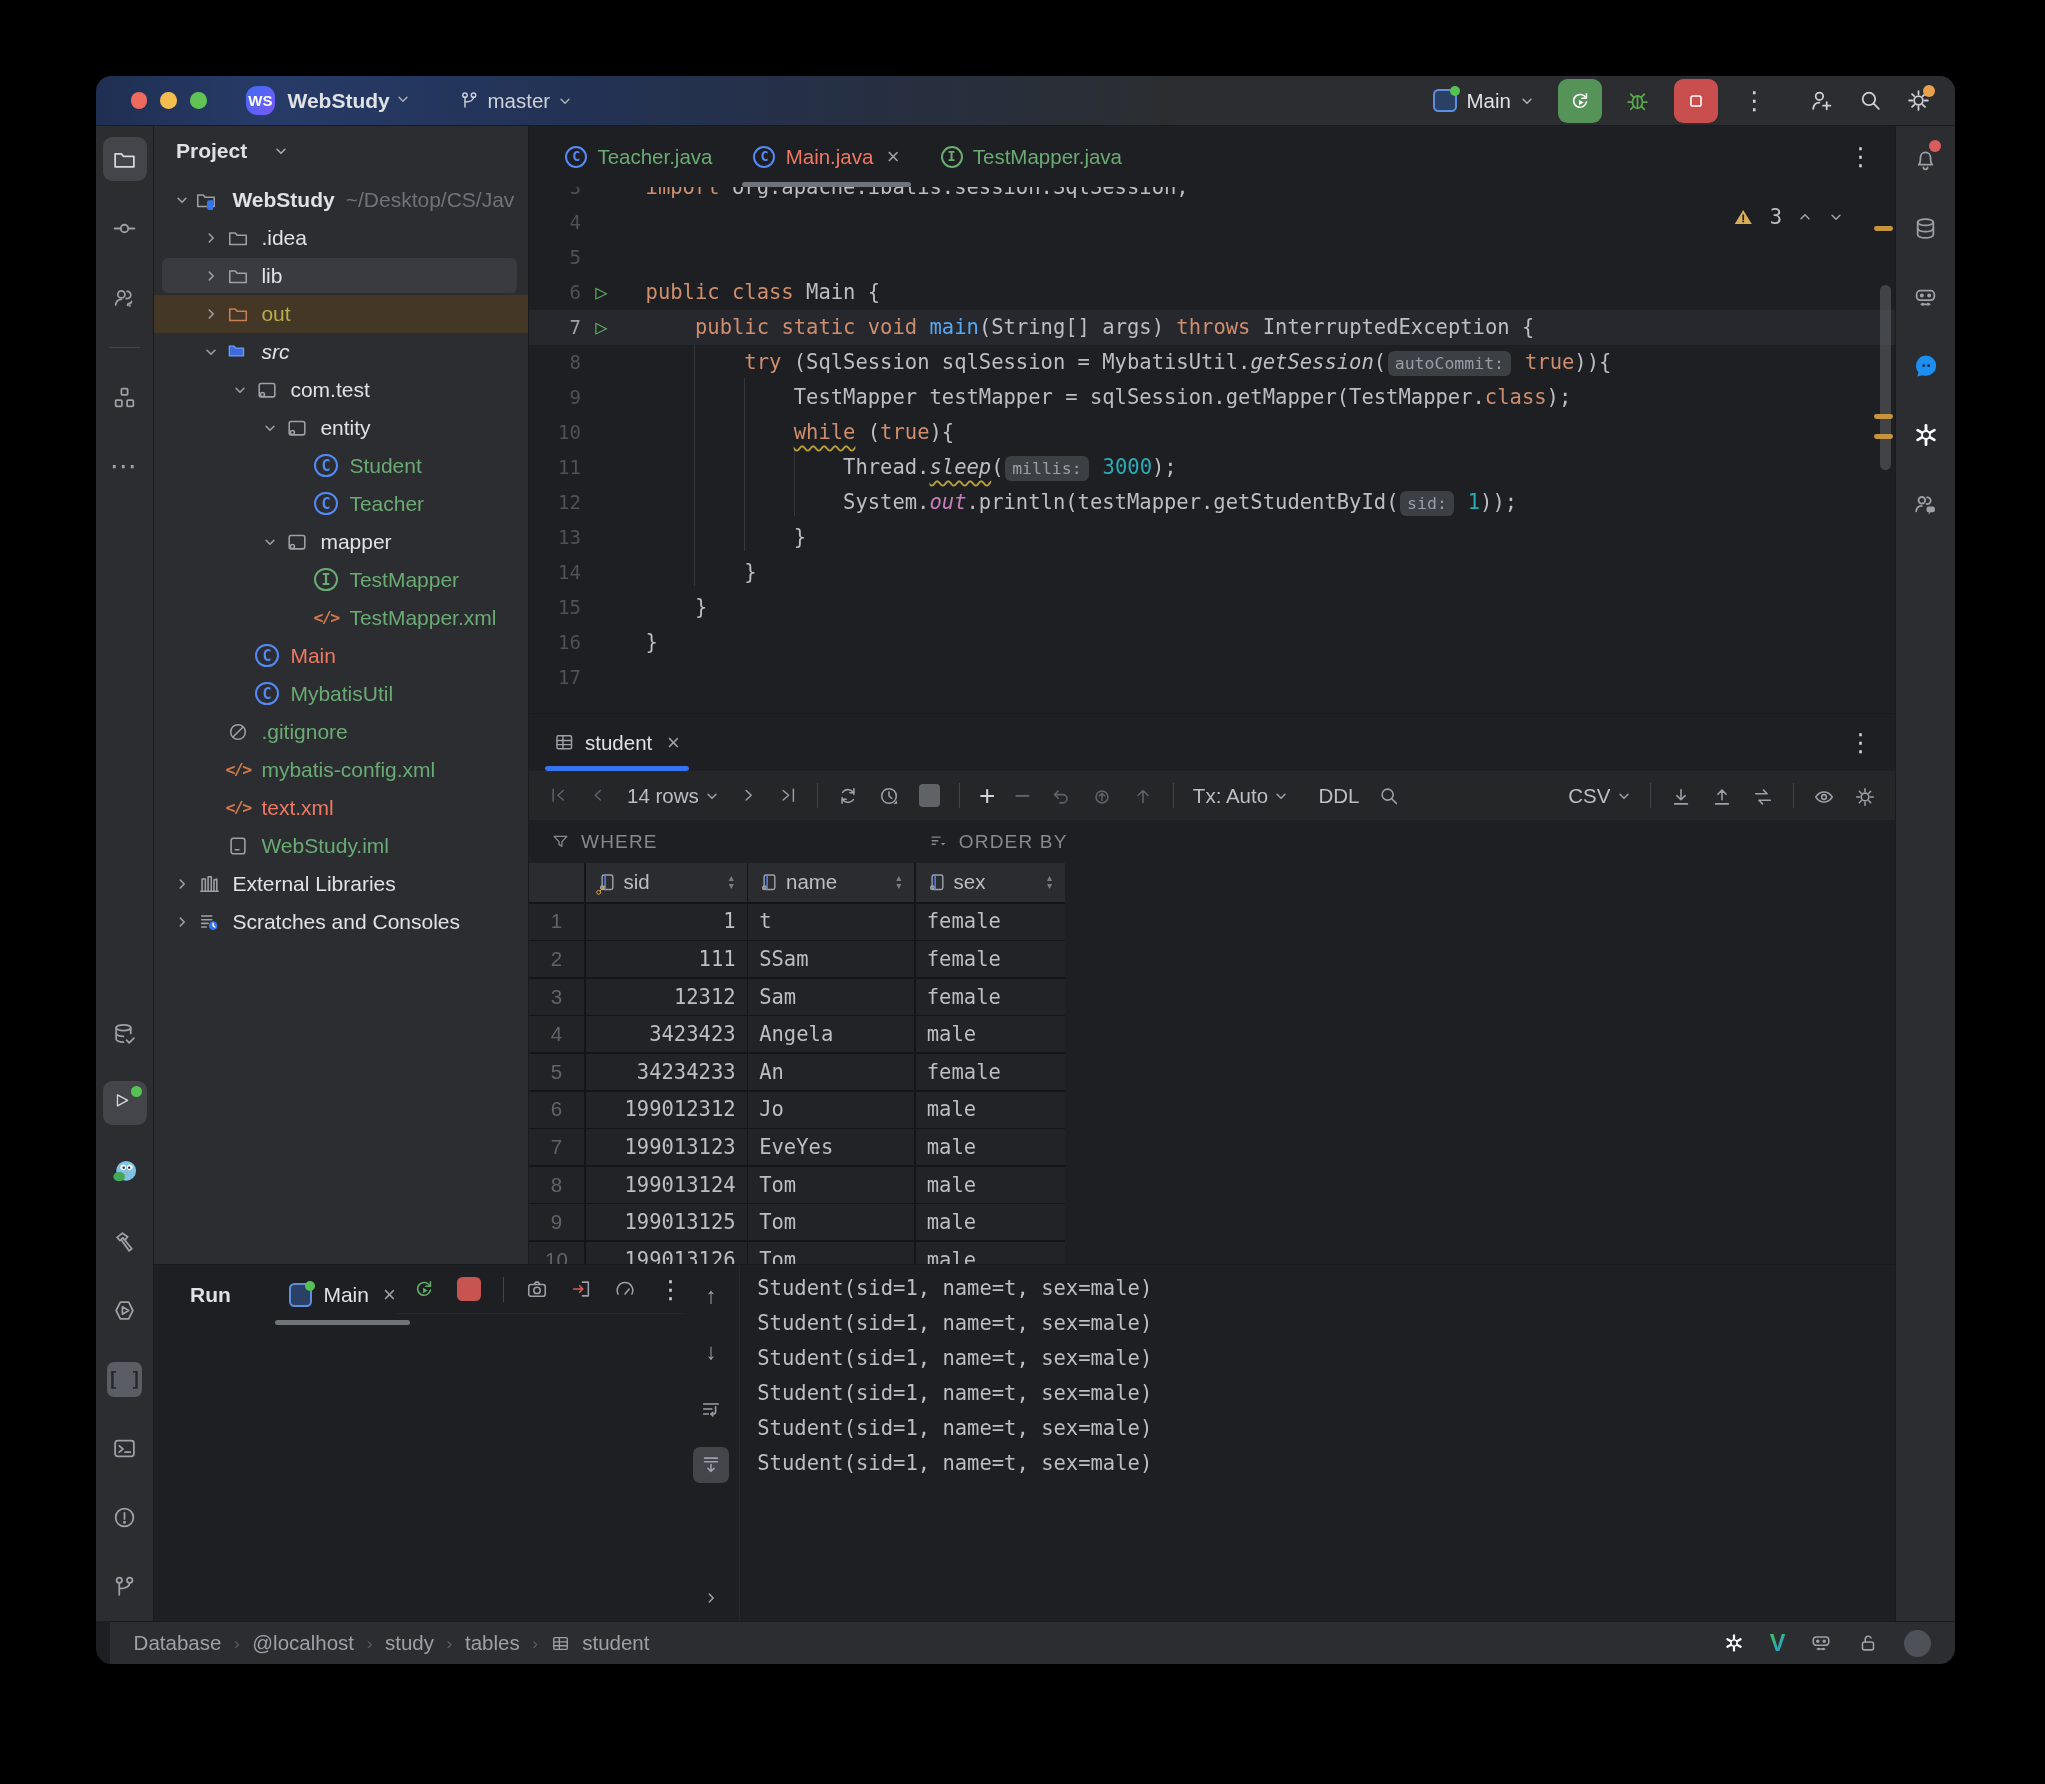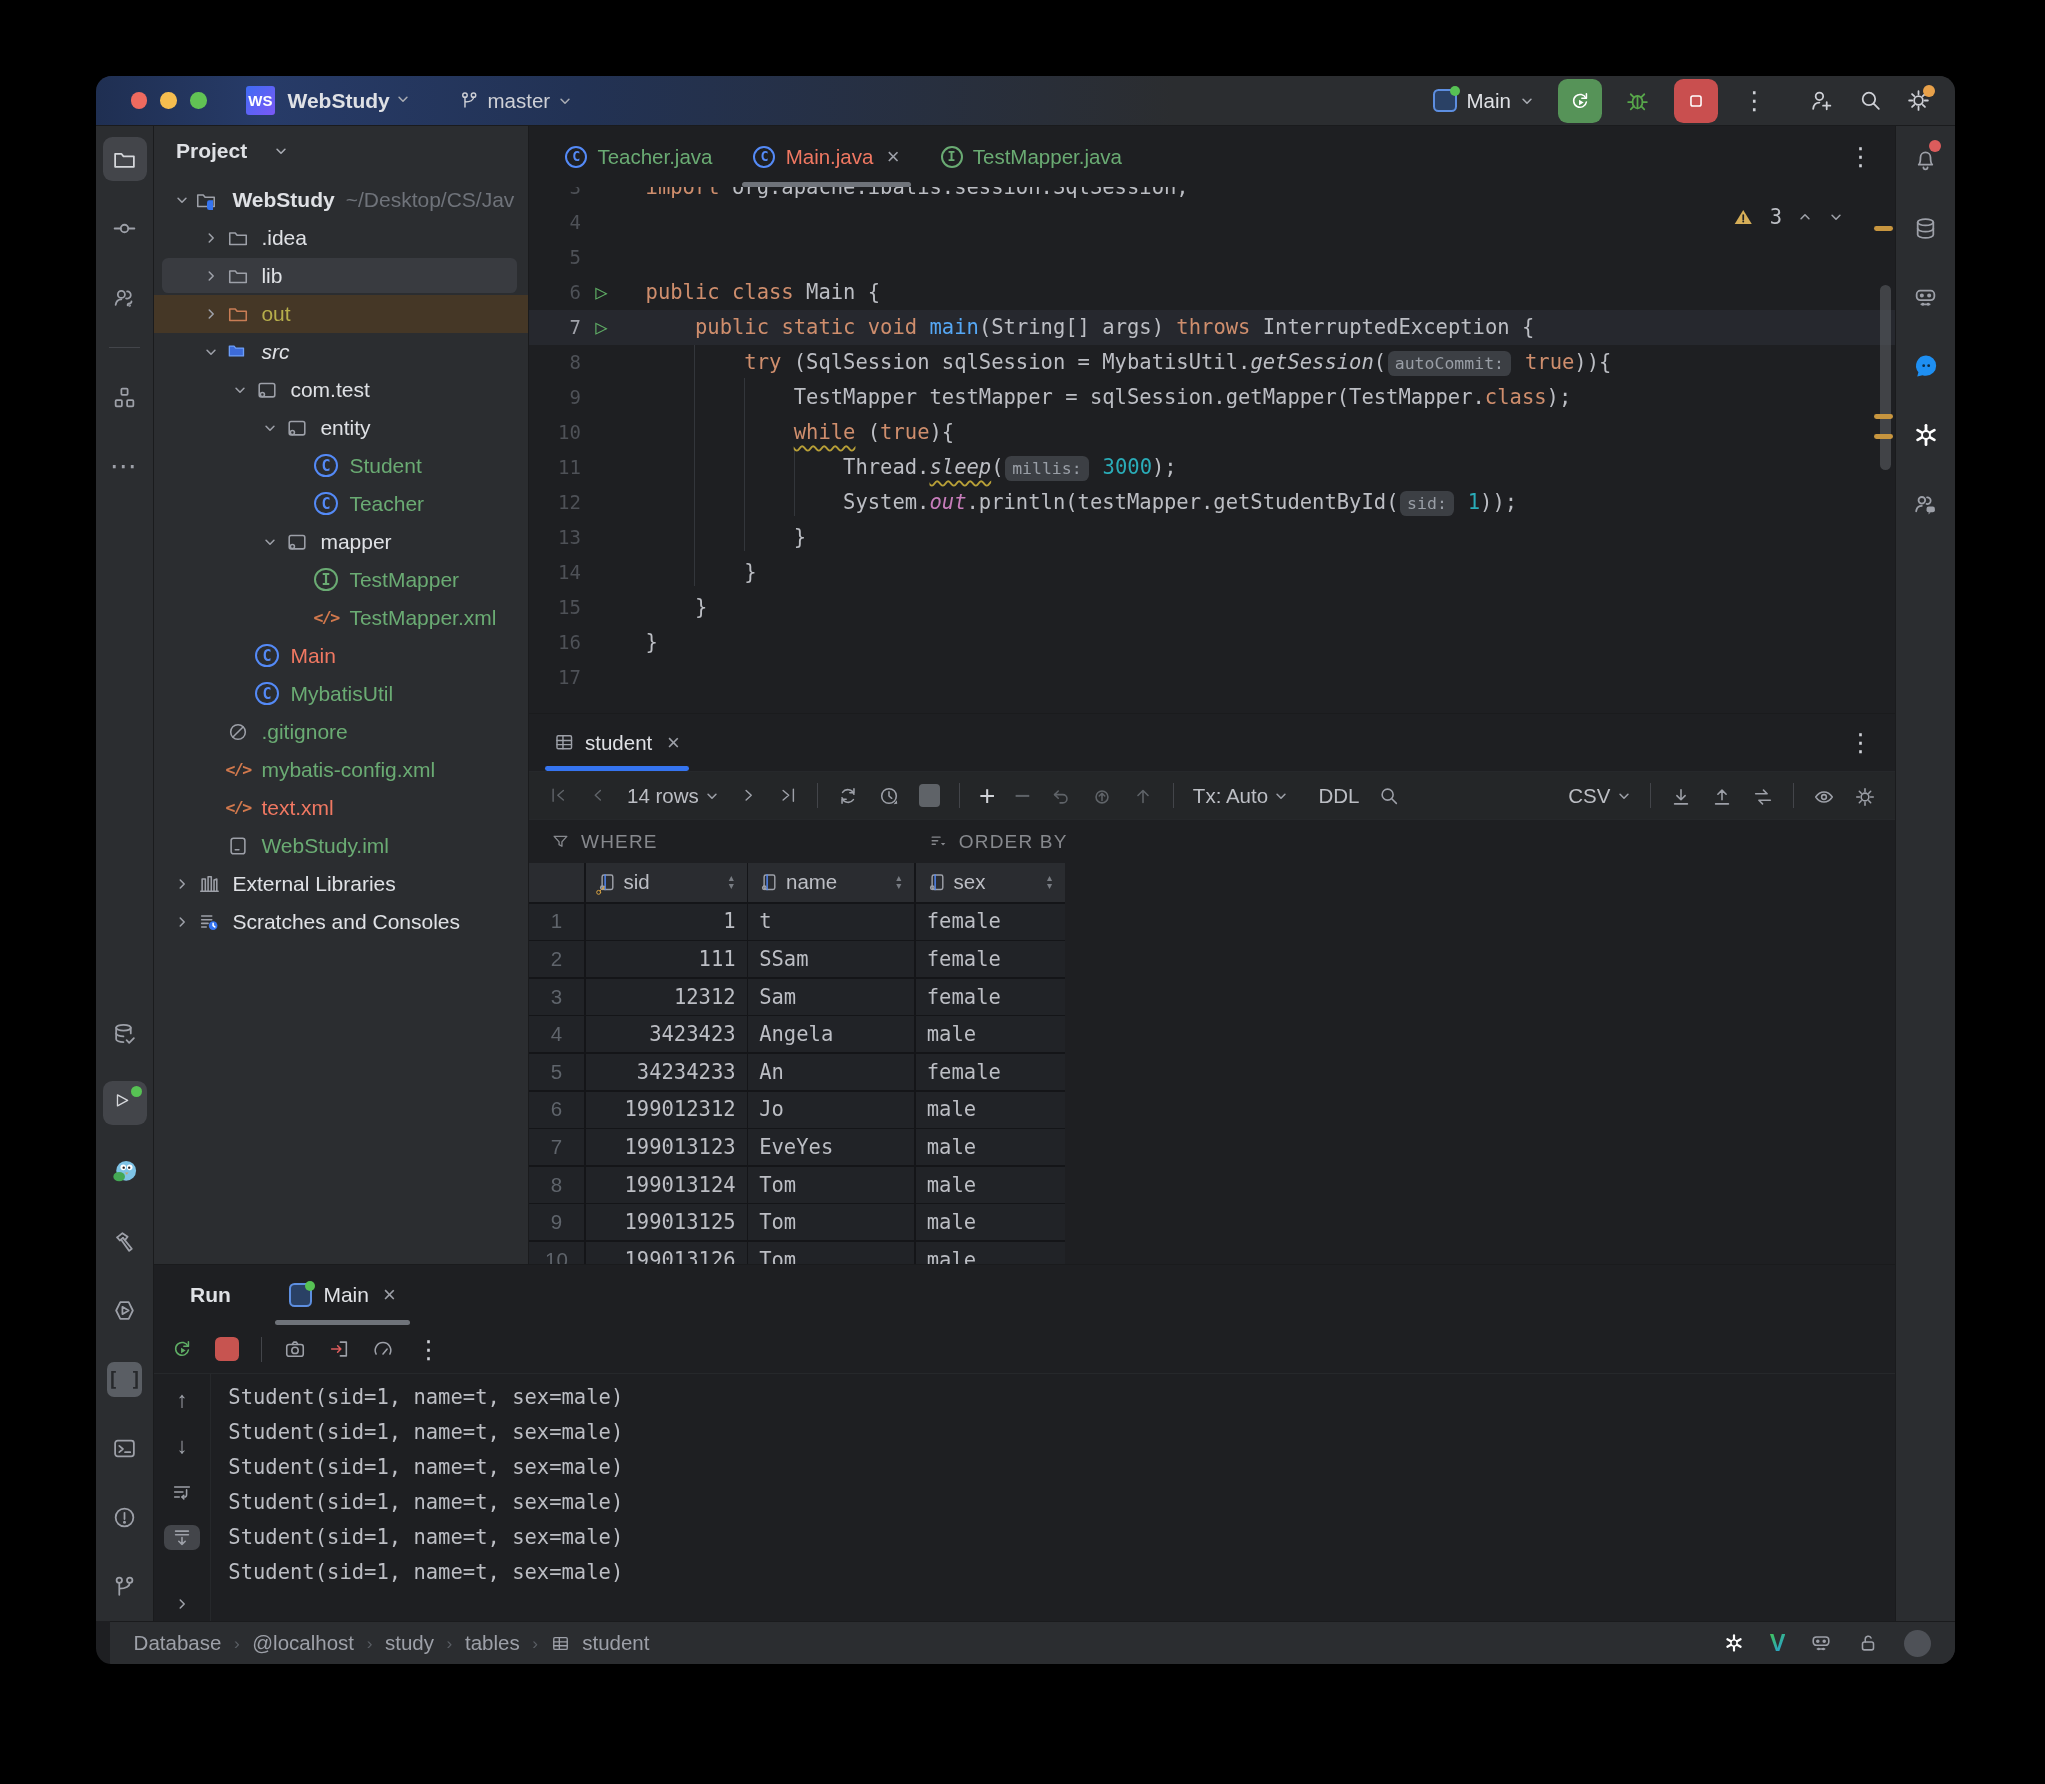--- a/index.html
+++ b/index.html
@@ -15,21 +15,21 @@
           stroke-linecap:round;stroke-linejoin:round;flex:none;}
   .window{position:absolute;left:96px;top:76px;width:1859px;height:1588px;
           background:var(--editor);border-radius:15.7px;overflow:hidden;
           display:flex;flex-direction:column;}
   
   .titlebar{height:50px;flex:none;display:flex;align-items:center;padding:0 23.6px;
             background:linear-gradient(90deg,#1f2f52 0%,#273b68 9%,#223254 26%,#2b2d30 58%,#2b2d30 100%);
             border-bottom:0.8px solid var(--line);}
   .lights{display:flex;gap:13.4px;margin-left:11px;}
   .light{width:16.5px;height:16.5px;border-radius:50%;}
-  .ws-badge{width:29px;height:29px;border-radius:3px;margin-left:39px;
+  .ws-badge{width:29px;height:29px;border-radius:11px;margin-left:39px;
             background:linear-gradient(135deg,#3f6cf4,#7a58f6);display:flex;align-items:center;
             justify-content:center;font-weight:bold;font-size:15px;color:#fff;}
   .tb-name{font-size:21px;font-weight:600;margin-left:12.6px;}
   .tb-chev{color:#A8ABB2;margin-left:6.3px;}
   .tb-branch{display:flex;align-items:center;gap:7.9px;margin-left:49px;color:#CED0D6;font-size:20.5px;}
   .tb-right{margin-left:auto;display:flex;align-items:center;gap:23.6px;}
   .runcfg{display:flex;align-items:center;gap:9.4px;font-size:20.5px;color:var(--text);}
   .runcfg-ico{width:23.6px;height:23.6px;border-radius:5.5px;border:2px solid #5D8EE0;background:#2A4165;position:relative;}
   .runcfg-ico i{position:absolute;right:-4.7px;top:-4.7px;width:10.2px;height:10.2px;border-radius:50%;background:#57C254;}
   .tb-btn{width:44px;height:44px;border-radius:9.4px;display:flex;align-items:center;justify-content:center;color:#fff;}
@@ -132,21 +132,21 @@
            gap:1.6px;background:#141518;width:536px;font:20.5px/1 "DejaVu Sans Mono",monospace;}
   .gcell{background:#212327;display:flex;align-items:center;padding:0 11px;color:var(--text2);overflow:hidden;}
   .gcell.head{background:#2A2C30;height:39px;gap:6.3px;font-family:"Liberation Sans",sans-serif;}
   .gcell.rnum{color:#5F646B;justify-content:center;font-family:"Liberation Sans",sans-serif;}
   .gcell.r{justify-content:flex-end;}
   .db-grid{grid-template-rows:39px repeat(10,36px);}
   .sortw{margin-left:auto;display:flex;flex-direction:column;font-size:8.7px;color:#787C82;line-height:7.9px;}
   .colico{position:relative;display:flex;}
   .keyov{position:absolute;left:-3.1px;bottom:-4.7px;color:#D8A343;}
   
-  .run-panel{flex:1;display:flex;flex-direction:column;border-top:1.6px solid var(--line);min-height:0;}
+  .run-panel{flex:1;display:flex;border-top:1.6px solid var(--line);min-height:0;}
   .run-header{height:60px;flex:none;display:flex;align-items:center;padding-left:36px;position:relative;font-size:21px;}
   .run-title{font-weight:bold;}
   .run-tab{display:flex;align-items:center;gap:11px;margin-left:58px;height:100%;position:relative;}
   .run-tab::after{content:"";position:absolute;left:-14px;right:-14px;bottom:0;height:5.5px;border-radius:3.1px;background:var(--dimmer);}
   .run-tab .close{color:var(--dim);font-size:22px;margin-left:3.1px;}
   .run-toolbar{height:49px;flex:none;display:flex;align-items:center;padding-left:17.3px;gap:22px;
                color:var(--dim);border-bottom:0.8px solid var(--line2);}
   .stopsq{width:23.6px;height:23.6px;border-radius:5.5px;background:#C75450;}
   .rerun{color:#5FAD65;position:relative;}
   .console{flex:1;display:flex;min-height:0;}

